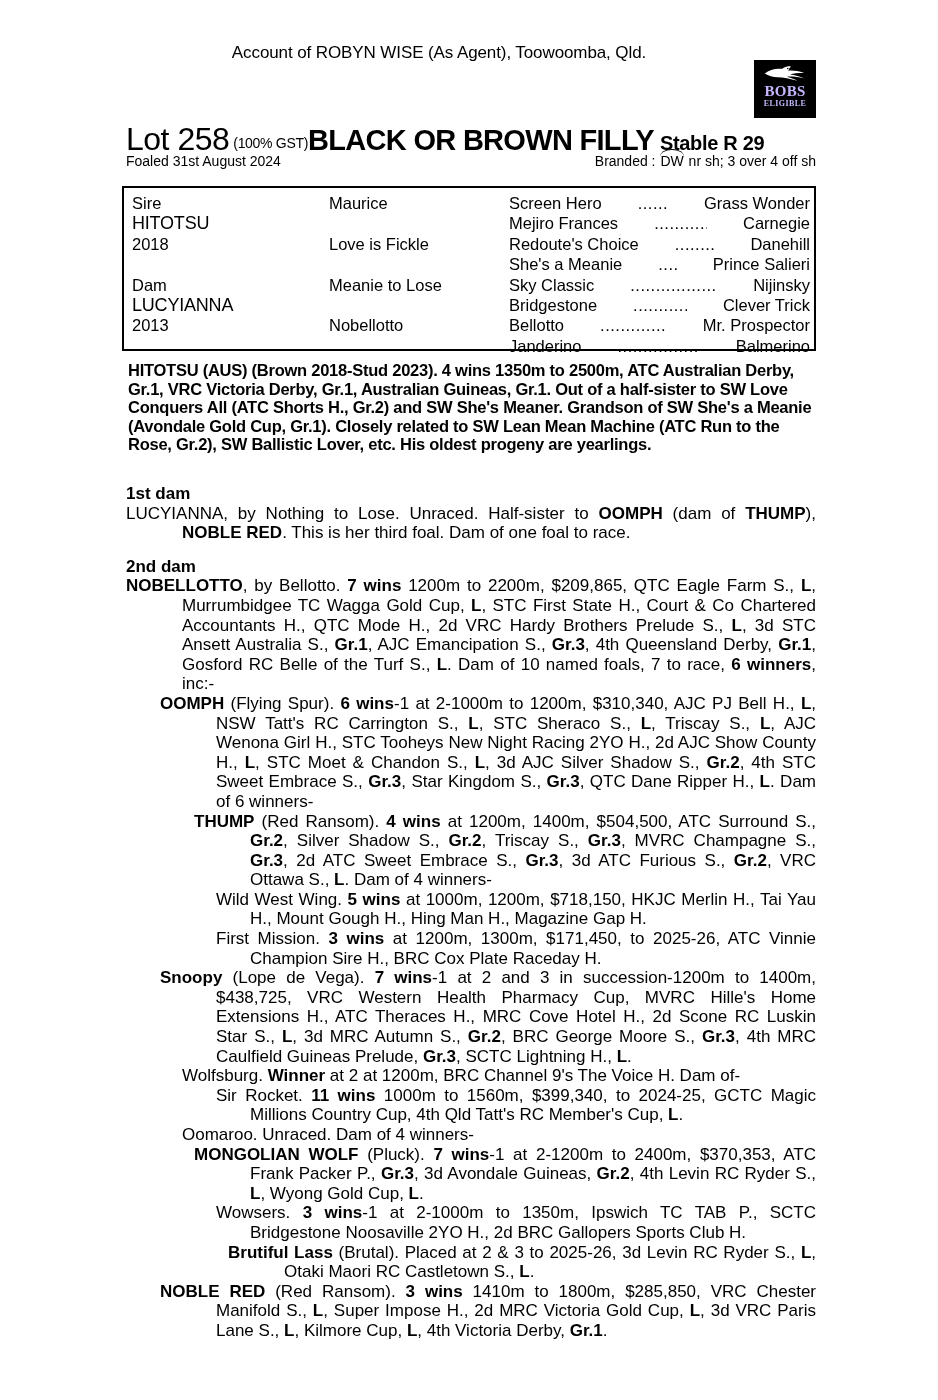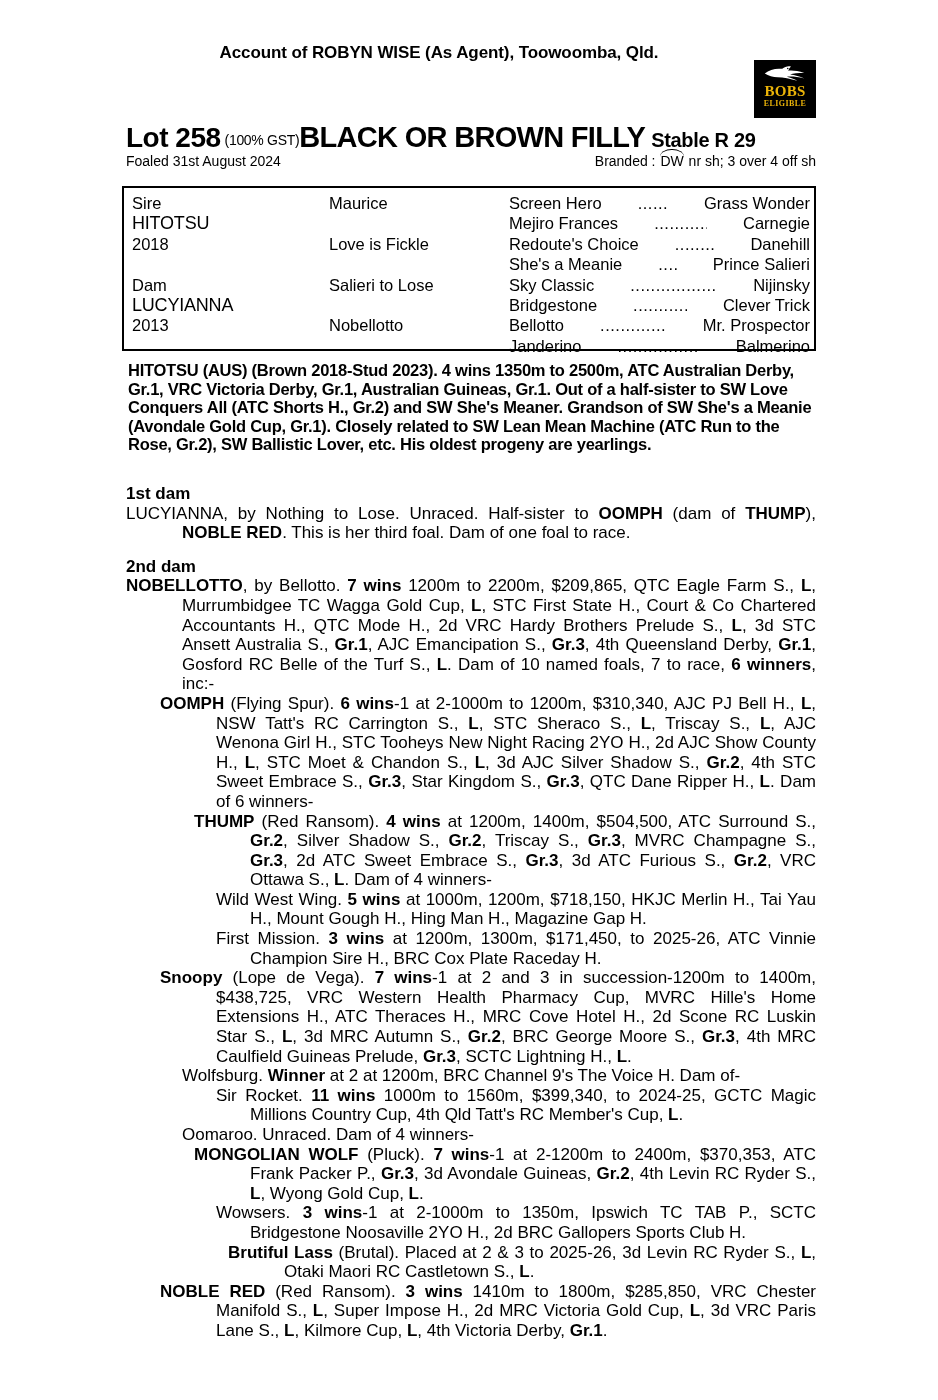--- a/index.html
+++ b/index.html
@@ -28,21 +28,21 @@
     position: relative;
     height: 120px;
   }
   .bobs-logo {
     position: absolute;
     right: 122px;
     top: 60px;
     width: 62px;
     height: 58px;
     background: #000000;
-    color: #eab308;
+    color: #c4b5fd;
     display: flex;
     flex-direction: column;
     align-items: center;
     justify-content: flex-start;
     padding-top: 3px;
     box-sizing: border-box;
   }
   .bobs-horse {
     width: 46px;
     height: 20px;
@@ -62,36 +62,36 @@
     line-height: 10px;
     letter-spacing: 0.4px;
   }
   .account-line {
     position: absolute;
     left: 0;
     right: 0;
     top: 43px;
     text-align: center;
     padding-right: 60px;
-    font-weight: bold;
+    font-weight: normal;
     font-size: 17px;
     letter-spacing: -0.1px;
   }
 
   
   .title-row {
     position: absolute;
     left: 126px;
     top: 121px;
     width: 700px;
     white-space: nowrap;
   }
   .lot-no {
-    font-size: 28px;
-    font-weight: bold;
+    font-size: 32px;
+    font-weight: normal;
     letter-spacing: -0.5px;
   }
   .gst {
     font-size: 14px;
     font-weight: normal;
     letter-spacing: -0.3px;
     position: relative;
     top: -2px;
     padding-left: 4px;
   }
@@ -238,21 +238,21 @@
         <div class="ped-line b">LUCYIANNA</div>
         <div class="ped-line">2013</div>
       </div>
 
       <div class="ped-col2">
         <div class="ped-pad"></div>
         <div class="ped-line">Maurice</div>
         <div class="ped-line"></div>
         <div class="ped-line">Love is Fickle</div>
         <div class="ped-line"></div>
-        <div class="ped-line">Salieri to Lose</div>
+        <div class="ped-line">Meanie to Lose</div>
         <div class="ped-line"></div>
         <div class="ped-line">Nobellotto</div>
       </div>
 
       <div class="ped-col3" id="gp-col">
         <div class="ped-pad"></div>
       <div class="ped-line gp-row">
             <span class="gp-l">Screen Hero</span>
             <span class="gp-dots">............................................................</span>
             <span class="gp-r">Grass Wonder</span>

